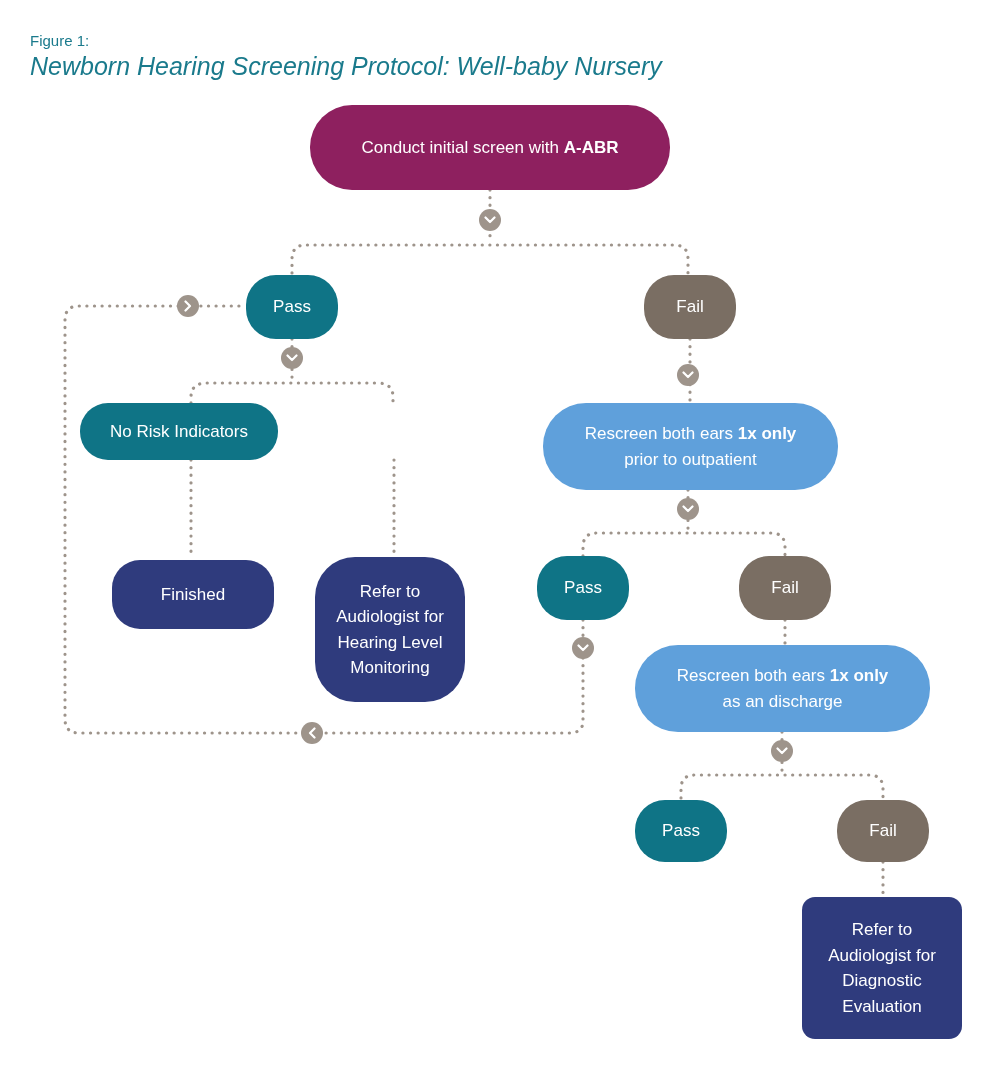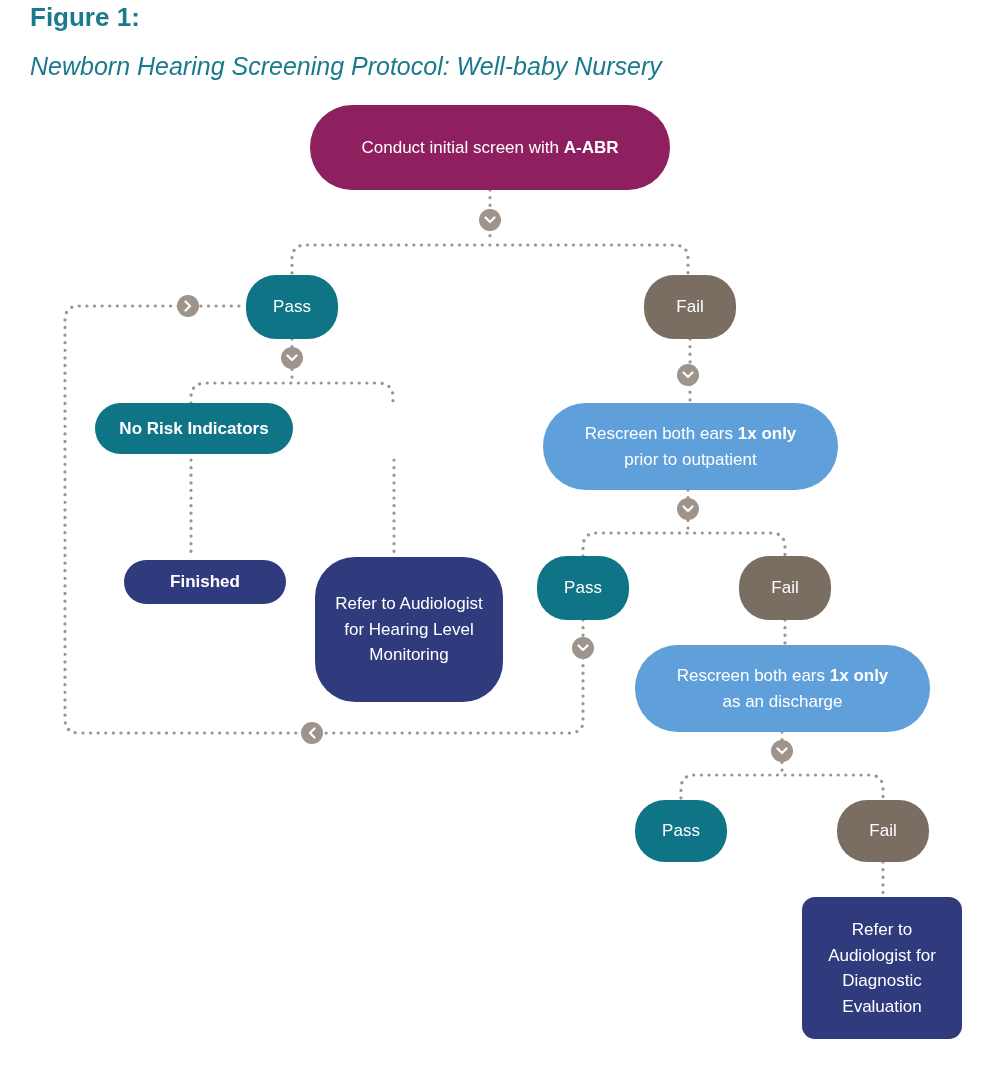--- a/index.html
+++ b/index.html
@@ -5,22 +5,22 @@
   html, body { margin: 0; padding: 0; background: #ffffff; }
   .canvas {
     position: relative;
     width: 1000px;
     height: 1074px;
     background: #ffffff;
     font-family: "Liberation Sans", sans-serif;
     overflow: hidden;
   }
   .fig-label {
-    position: absolute; left: 30px; top: 2px;
-    font-size: 26px; font-weight: bold; color: var(--heading);
+    position: absolute; left: 30px; top: 32px;
+    font-size: 15px; font-weight: normal; color: var(--heading);
   }
   .fig-title {
     position: absolute; left: 30px; top: 52px;
     font-size: 25px; font-style: italic; color: var(--heading);
   }
   svg.connectors { position: absolute; left: 0; top: 0; }
   svg.connectors path {
     fill: none;
     stroke: var(--dots);
     stroke-width: 3.2;
@@ -35,24 +35,24 @@
     text-align: center;
     font-size: 17px;
     line-height: 1.5;
     box-sizing: border-box;
     padding: 4px 12px;
   }
   .node b { font-weight: bold; text-align: right; }
   #n-initial   { left: 310px; top: 105px; width: 360px; height: 85px;  background: var(--magenta); border-radius: 42px; }
   #n-pass1     { left: 246px; top: 275px; width: 92px;  height: 64px;  background: var(--teal);    border-radius: 30px; }
   #n-fail1     { left: 644px; top: 275px; width: 92px;  height: 64px;  background: var(--taupe);   border-radius: 30px; }
-  #n-norisk    { left: 95px;  top: 403px; width: 198px; height: 51px;  background: var(--teal);    border-radius: 28px; font-weight: bold; }
+  #n-norisk    { left: 80px;  top: 403px; width: 198px; height: 57px;  background: var(--teal);    border-radius: 28px; }
   #n-risk      { left: 313px; top: 403px; width: 164px; height: 57px;  background: var(--taupe);   border-radius: 28px; }
-  #n-finished  { left: 124px; top: 560px; width: 162px; height: 44px;  background: var(--navy);    border-radius: 28px; font-weight: bold; }
-  #n-refer1    { left: 315px; top: 557px; width: 188px; height: 145px; background: var(--navy);    border-radius: 40px; }
+  #n-finished  { left: 112px; top: 560px; width: 162px; height: 69px;  background: var(--navy);    border-radius: 28px; }
+  #n-refer1    { left: 315px; top: 557px; width: 150px; height: 145px; background: var(--navy);    border-radius: 40px; }
   #n-rescreen1 { left: 543px; top: 403px; width: 295px; height: 87px;  background: var(--blue);    border-radius: 43px; }
   #n-pass2     { left: 537px; top: 556px; width: 92px;  height: 64px;  background: var(--teal);    border-radius: 30px; }
   #n-fail2     { left: 739px; top: 556px; width: 92px;  height: 64px;  background: var(--taupe);   border-radius: 30px; }
   #n-rescreen2 { left: 635px; top: 645px; width: 295px; height: 87px;  background: var(--blue);    border-radius: 43px; }
   #n-pass3     { left: 635px; top: 800px; width: 92px;  height: 62px;  background: var(--teal);    border-radius: 30px; }
   #n-fail3     { left: 837px; top: 800px; width: 92px;  height: 62px;  background: var(--taupe);   border-radius: 30px; }
   #n-refer2    { left: 802px; top: 897px; width: 160px; height: 142px; background: var(--navy);    border-radius: 13px; }
   .marker {
     position: absolute;
     width: 22px; height: 22px;

